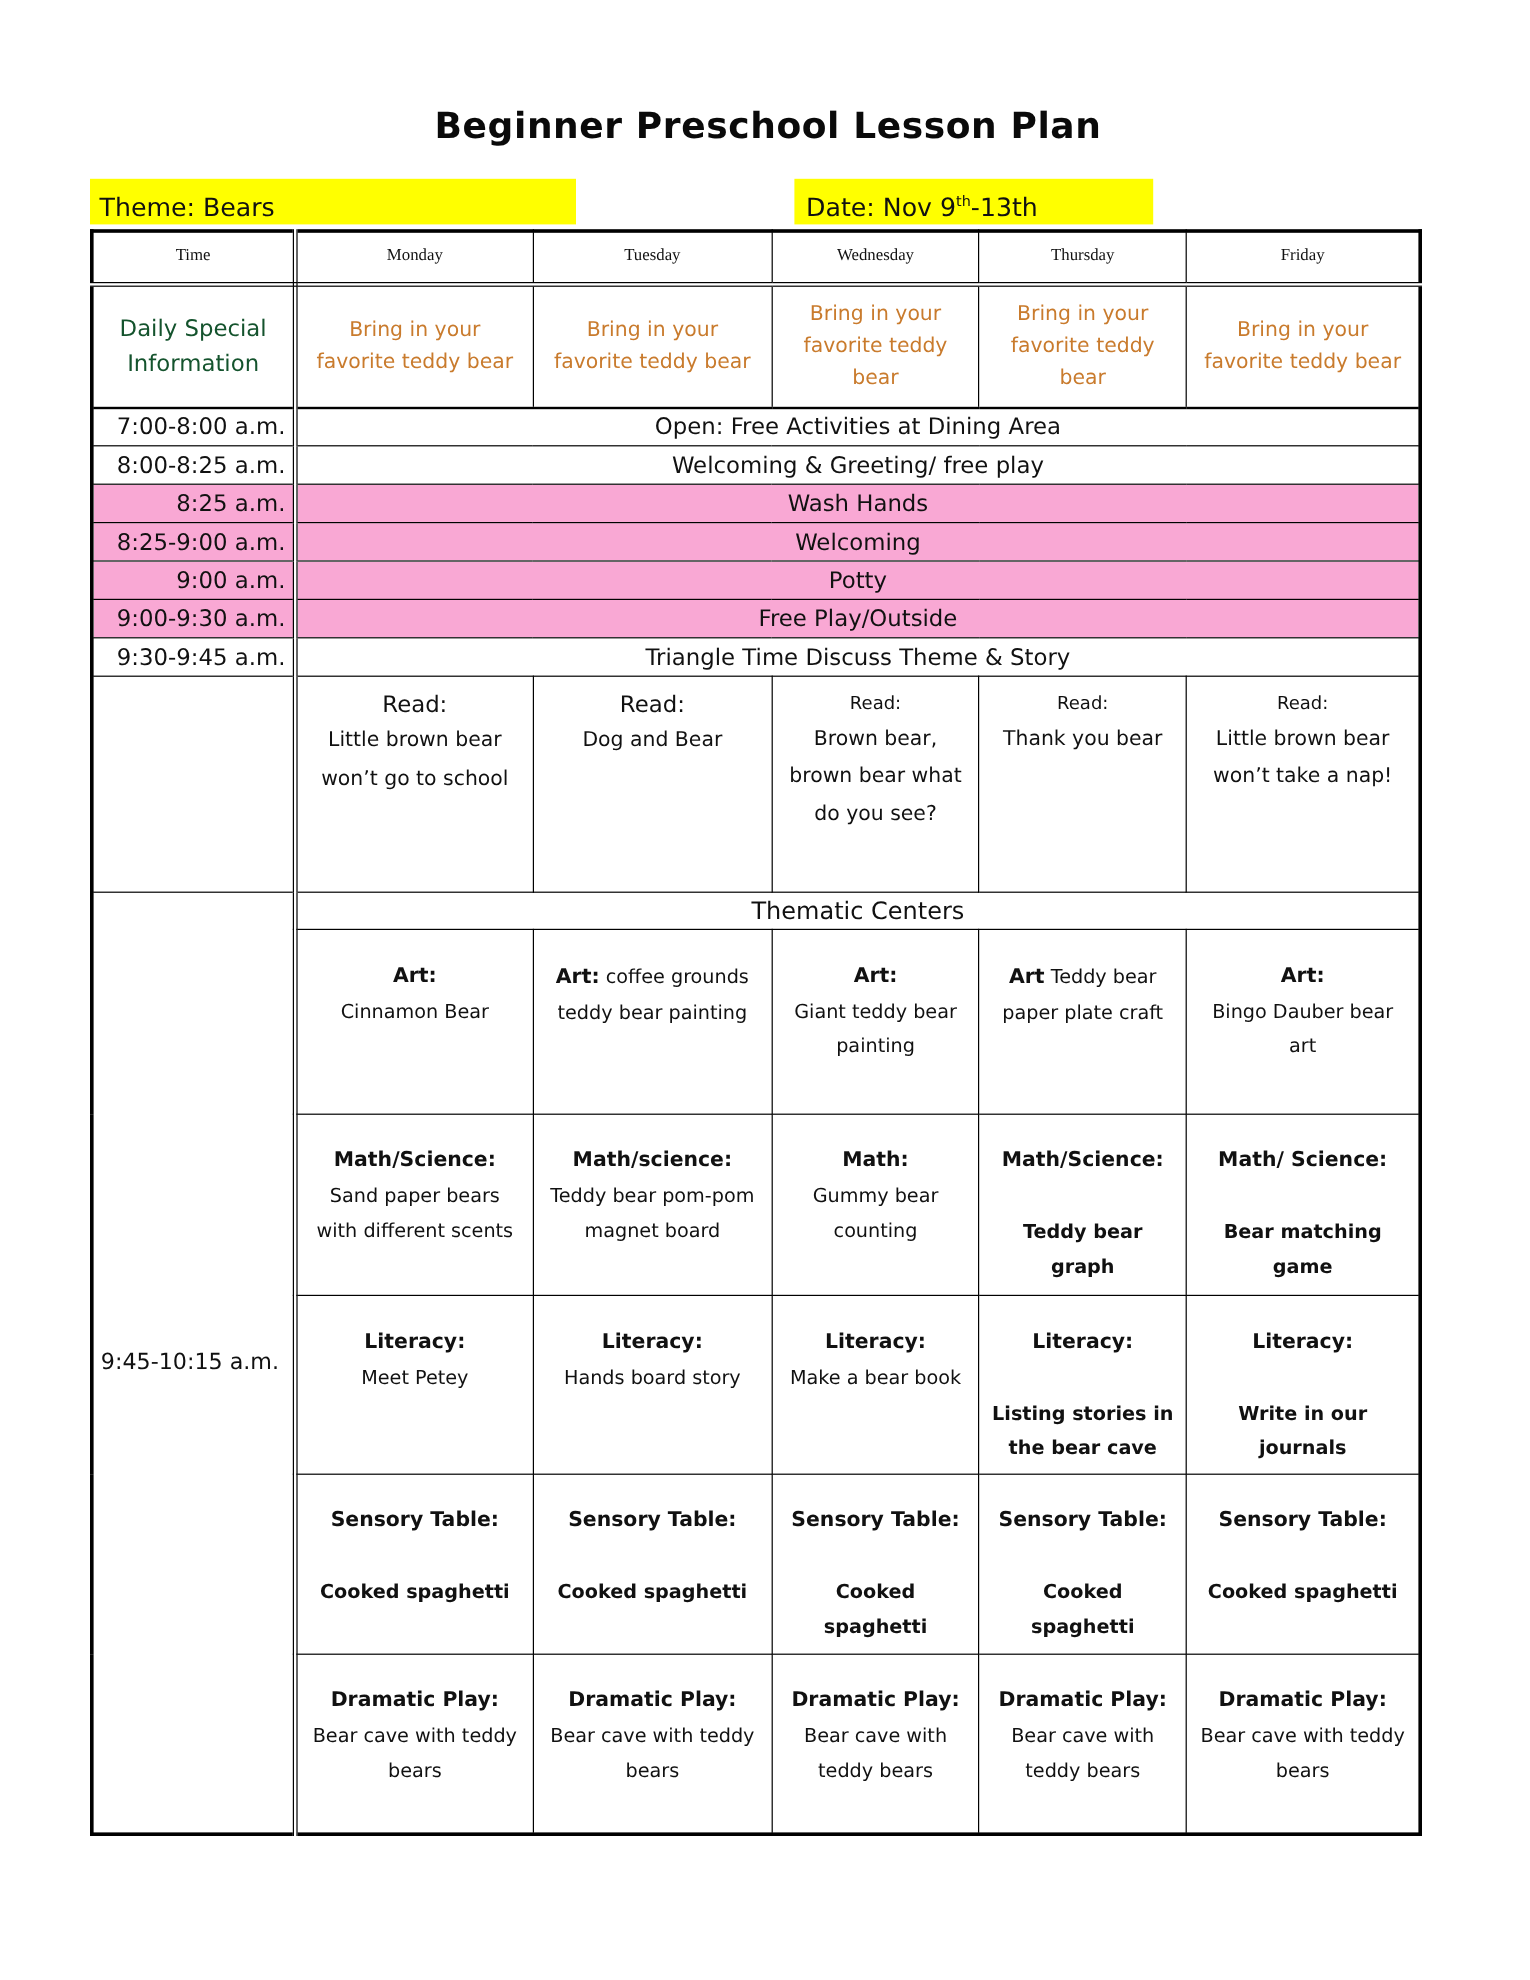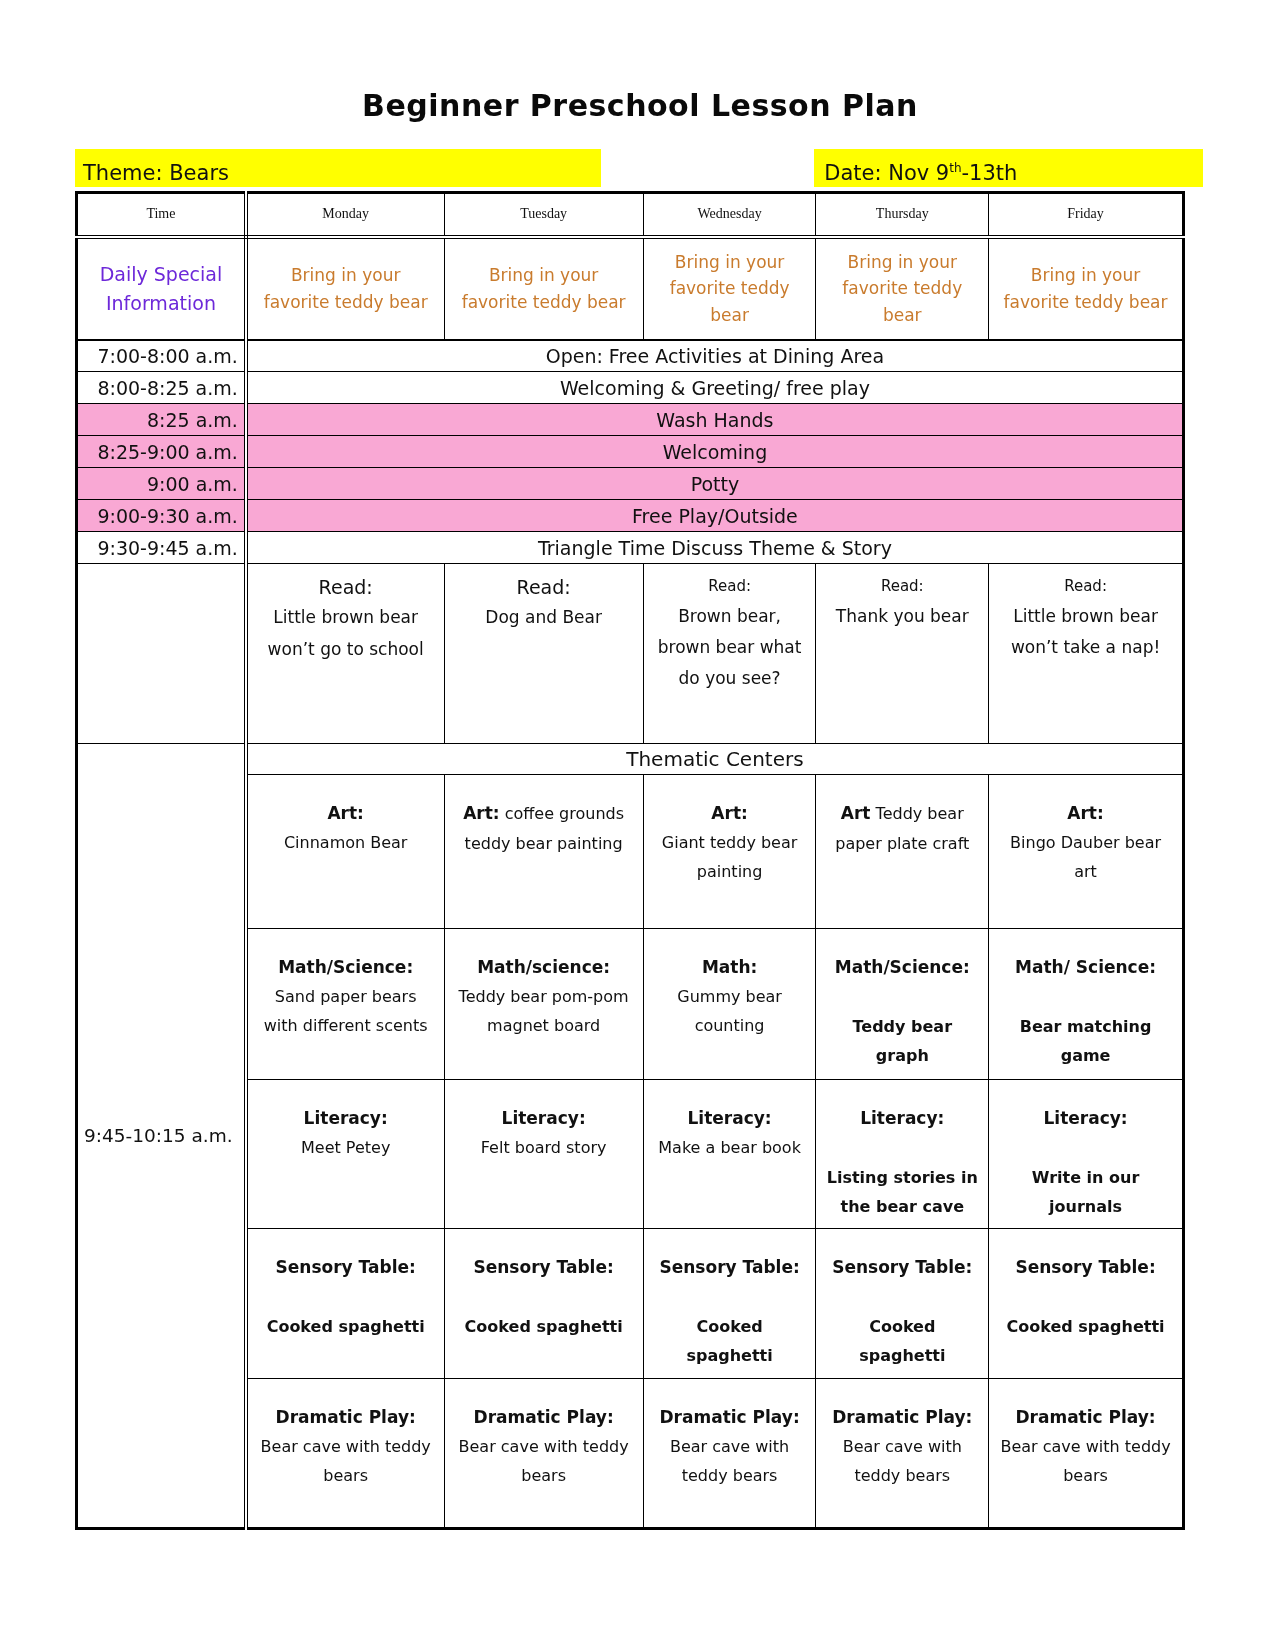--- a/index.html
+++ b/index.html
@@ -9,21 +9,21 @@
     font-family:"DejaVu Sans", sans-serif; color:#111;
   }
   .page { padding:88px 70px 0 75px; }
 
   .title {
     margin:0 0 26px 0; text-align:center;
     font-size:30px; font-weight:700; letter-spacing:.5px; color:#0a0a0a;
   }
 
   
-  .banner { display:flex; width:1128px; height:38px; margin-bottom:4px;gap:39px; }
+  .banner { display:flex; width:886px; height:38px; margin-bottom:4px;gap:39px; }
   .banner .b-cell { display:flex; align-items:flex-end; font-size:21px; padding-bottom:2px; }
   .banner .yellow { background:#ffff00; }
   .banner .theme { width:50.1%; padding-left:8px; }
   .banner .bgap  { width:12.9%; }
   .banner .date  { width:37%; padding-left:10px; }
   .banner sup { font-size:12px; line-height:0; }
 
   table.lesson {
     width:1110px; border-collapse:collapse; table-layout:fixed;
     border:3px solid #000;
@@ -32,21 +32,21 @@
 
   
   .dcol { border-right:4px double #000; }
   tr.header-row th { border-bottom:4px double #000; }
   tr.special-row td { border-bottom:2px solid #000; }
 
   tr.header-row { height:44px; }
   tr.header-row th { font-size:14px; font-weight:400;font-family:Liberation Serif, serif; }
 
   tr.special-row { height:103px; }
-  tr.special-row .label { color:#6d28d9; font-size:19px; line-height:1.5; }
+  tr.special-row .label { color:#14532d; font-size:19px; line-height:1.5; }
   tr.special-row .day { color:#c97b2d; font-size:17px; line-height:1.55; padding:4px 10px; }
 
   tr.sched { height:32px; }
   tr.sched .time { text-align:right; padding-left:8px; font-size:19px; white-space:nowrap; }
   tr.sched .activity { font-size:19px; }
   tr.green td { background:#f9a8d4; }
 
   tr.read-row { height:180px; }
   tr.read-row td { vertical-align:top; padding-top:8px; }
   .read-head { font-size:19px; line-height:1.6; }
@@ -217,21 +217,21 @@
       </td>
     </tr>
 
     <tr class="center-row literacy">
       <td>
         <div class="c-head">Literacy:</div>
         <div class="c-body">Meet Petey</div>
       </td>
       <td>
         <div class="c-head">Literacy:</div>
-        <div class="c-body">Felt board story</div>
+        <div class="c-body">Hands board story</div>
       </td>
       <td>
         <div class="c-head">Literacy:</div>
         <div class="c-body">Make a bear book</div>
       </td>
       <td>
         <div class="c-head">Literacy:</div>
         <div class="c-body gap">Listing stories in the bear cave</div>
       </td>
       <td>

